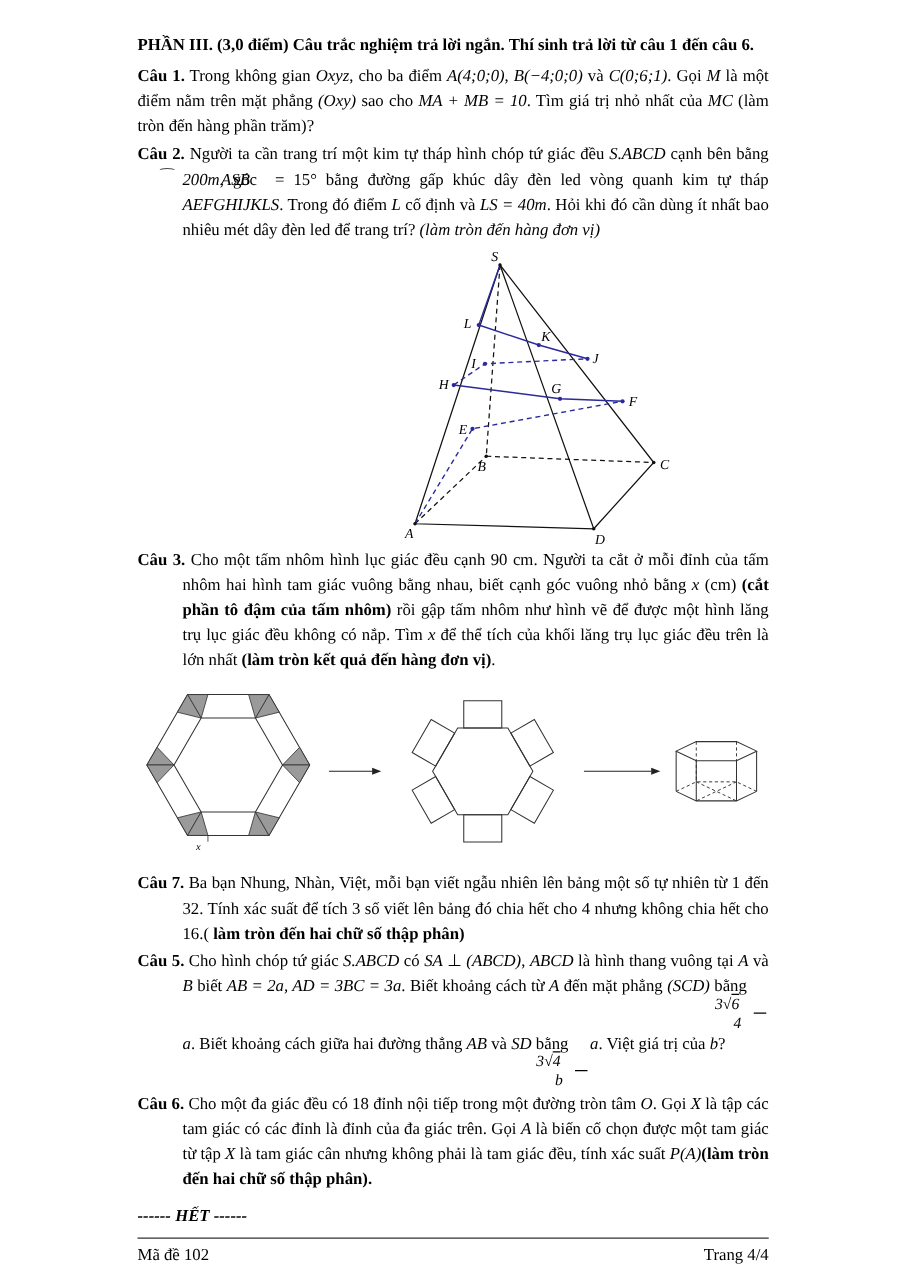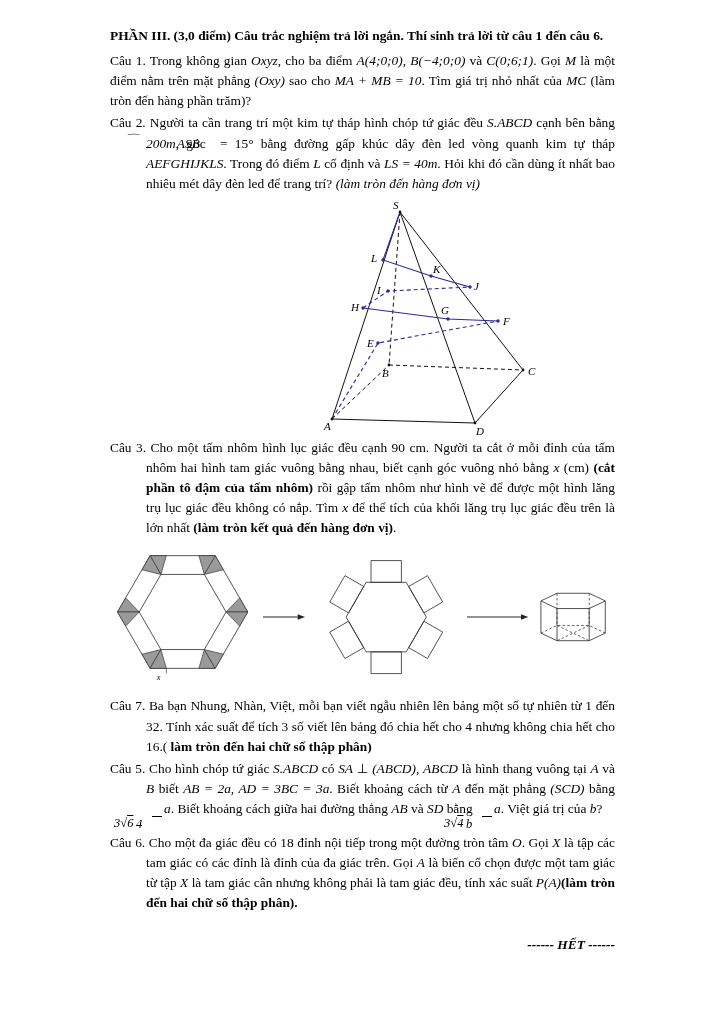--- a/index.html
+++ b/index.html
@@ -13,32 +13,32 @@
     font-family:"Liberation Serif", serif;
     font-size:13.4px;
     line-height:1.5;
     color:#000;
     overflow:hidden;
   }
   p{margin:0;}
   .hdr{font-weight:bold;margin-bottom:5px;}
   .q{margin:0 0 2px 0;padding-left:36px;text-indent:-36px;text-align:justify;}
   .q.flat{padding-left:0;text-indent:0;}
-  .qlabel{font-weight:normal;margin-top:20px;}
+  .qlabel{font-weight:bold;margin-top:20px;}
   .it{font-style:italic;}
   .bd{font-weight:bold;}
-  .frac{display:inline-flex;align-items:center;vertical-align:-1.05em;line-height:1.12;font-style:italic;margin:0 2px;}
+  .frac{display:inline-flex;flex-direction:column;align-items:center;vertical-align:-1.05em;line-height:1.12;font-style:italic;margin:0 2px;}
   .fnum{font-size:12.5px;padding:0 2px;white-space:nowrap;}
   .fden{font-size:12.5px;border-top:1px solid #000;padding:0 5px;width:100%;text-align:center;box-sizing:border-box;}
   .radx{text-decoration:overline;}
   .hatw{position:relative;display:inline-block;font-style:italic;}
   .hatg{position:absolute;left:50%;top:-0.60em;transform:translateX(-50%) scaleX(2.4) scaleY(0.75);font-size:9px;font-style:normal;}
   .fig-pyramid{margin:2px 0 2px 182px;}
   .figrow{display:flex;align-items:center;justify-content:center;gap:6px;margin:6px 0 6px 0;}
-  .endmark{text-align:right;font-weight:bold;font-style:italic;margin-top:22px;}
+  .endmark{text-align:left;font-weight:bold;font-style:italic;margin-top:10px;}
   .footer{position:absolute;left:62px;right:62px;bottom:10px;border-top:1.2px solid #333;padding-top:3px;display:flex;justify-content:space-between;}
   svg{display:block;}
 </style>
 </head>
 <body>
 
 <div class="page">
 
   <p class="hdr"><span>PHẦN III. (3,0 điểm) Câu trắc nghiệm trả lời ngắn. Thí sinh trả lời từ câu 1 đến câu 6.</span></p>
 
@@ -183,14 +183,18 @@
         <span class="fden">b</span>
       </span><span class="it">a</span><span>. Việt giá trị của </span><span class="it">b</span><span>?</span>
   </p>
 
   <p class="q">
     <span class="qlabel">Câu 6.</span><span> Cho một đa giác đều có 18 đỉnh nội tiếp trong một đường tròn tâm </span><span class="it">O</span><span>. Gọi </span><span class="it">X</span><span> là tập các tam giác có các đỉnh là đỉnh của đa giác trên. Gọi </span><span class="it">A</span><span> là biến cố chọn được một tam giác từ tập </span><span class="it">X</span><span> là tam giác cân nhưng không phải là tam giác đều, tính xác suất </span><span class="it">P(A)</span><span class="bd">(làm tròn đến hai chữ số thập phân).</span>
   </p>
 
   <p class="endmark">------ HẾT ------</p>
 
+  <div class="footer">
+    <span>Mã đề 102</span>
+    <span>Trang 4/4</span>
+  </div>
 
 </div>
 
 </body></html>

